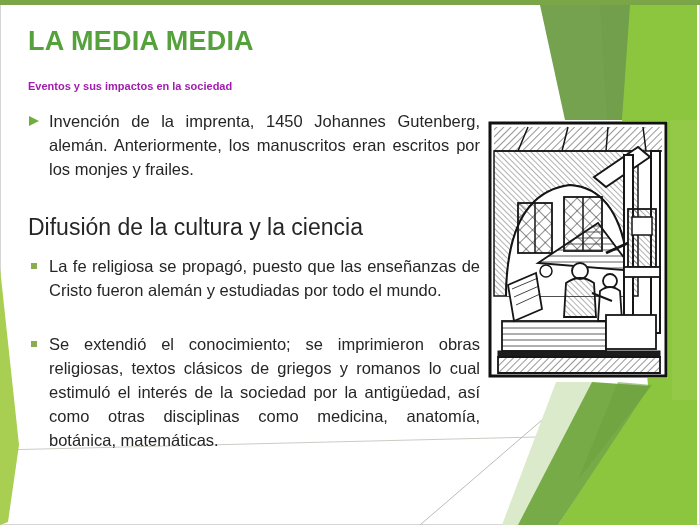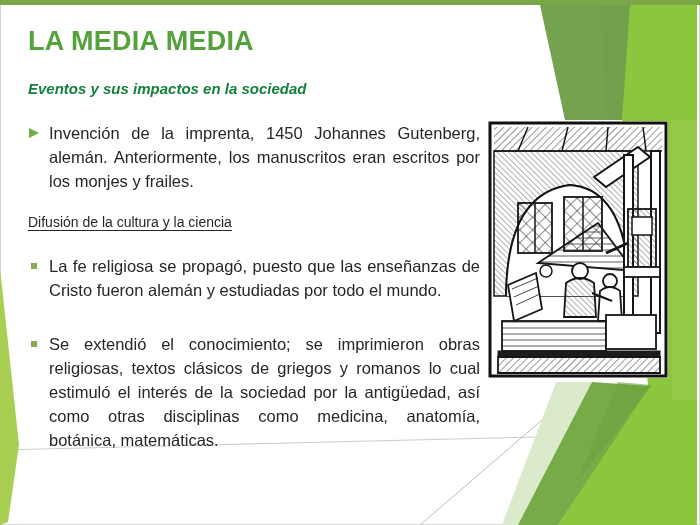--- a/index.html
+++ b/index.html
@@ -8,38 +8,38 @@
     font-family:"Liberation Sans","DejaVu Sans",sans-serif;
     box-shadow:inset 0 0 0 1px #d6d6d6;
   }
   svg.bg{position:absolute;left:0;top:0;width:700px;height:525px;display:block;}
   .title{
     position:absolute;left:28px;top:26px;width:420px;
     font-size:27px;font-weight:bold;color:#55a13c;letter-spacing:.2px;
   }
   .subtitle{
     position:absolute;left:28px;top:80px;width:430px;
-    font-size:15px;font-weight:bold;color:#15803d;font-style:italic;
+    font-size:11px;font-weight:bold;color:#a21caf;
   }
   .content{position:absolute;left:28px;top:0;width:452px;color:#262626;}
   .bullet{position:absolute;left:0;width:452px;}
   .bullet .txt{
     margin-left:21px;font-size:16.5px;line-height:24px;text-align:justify;color:#262626;
   }
   .tri{
     position:absolute;left:1px;top:7px;width:0;height:0;
     border-left:10px solid #6fae3e;border-top:5.5px solid transparent;border-bottom:5.5px solid transparent;
   }
   .sq{
     position:absolute;left:3px;top:9px;width:6px;height:6px;background:#8aab52;
   }
-  .b1{top:121px;}
+  .b1{top:109px;}
   .heading{
     position:absolute;left:0;top:214px;width:452px;
-    font-size:14px;color:#262626;text-decoration:underline;text-underline-offset:3px;
+    font-size:23px;color:#262626;text-underline-offset:3px;
   }
   .b2{top:254px;}
   .b3{top:332px;}
   .pic{
     position:absolute;left:488px;top:121px;width:180px;height:257px;background:#ffffff;
   }
   .pic svg{display:block;width:180px;height:257px;}
 </style>
 </head>
 <body>

